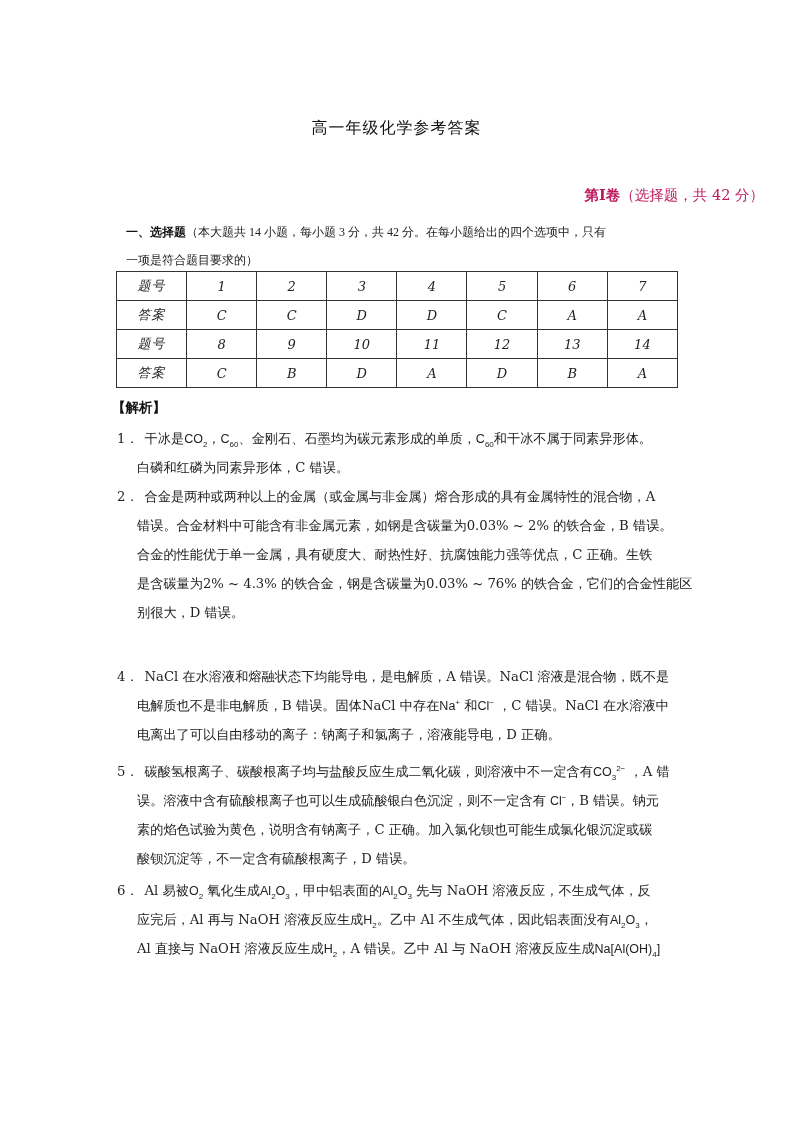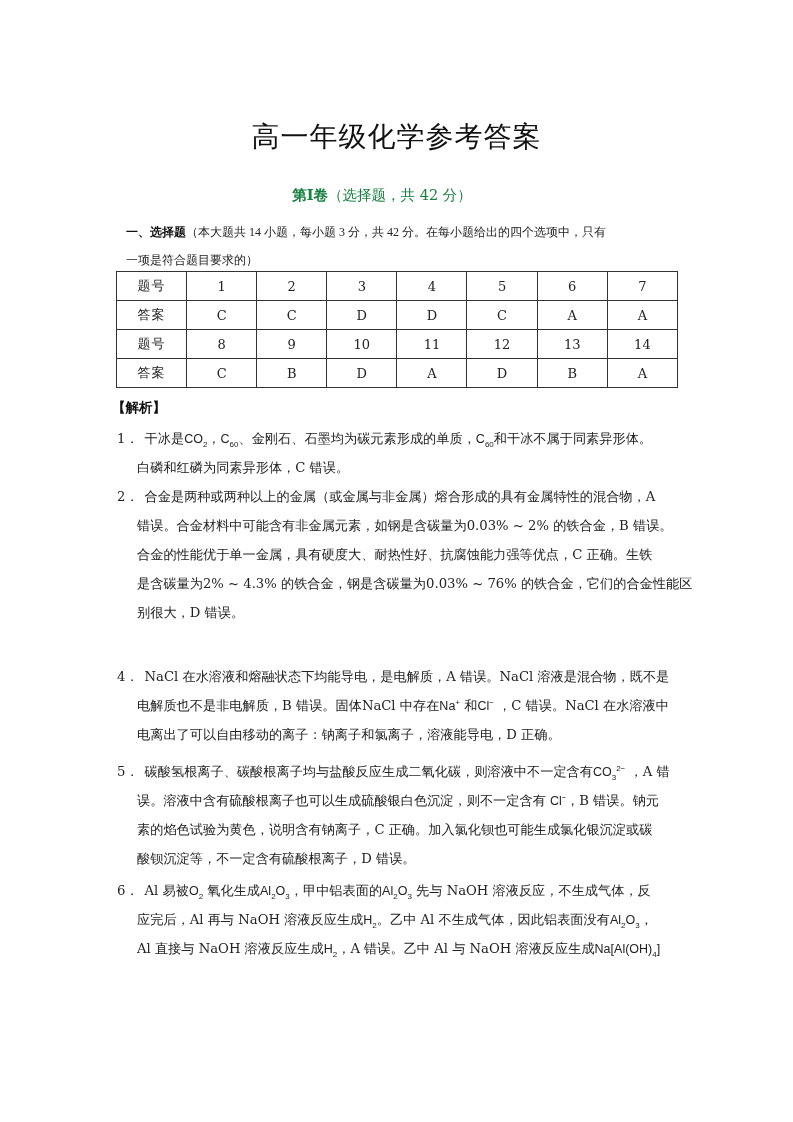--- a/index.html
+++ b/index.html
@@ -19,31 +19,31 @@
       position: absolute;
       left: 0; top: 0;
       width: 793px; height: 1122px;
     }
     .title {
       position: absolute;
       top: 118px;
       left: 0; width: 793px;
       text-align: center;
       font-family: "DejaVu Sans", "Liberation Sans", sans-serif;
-      font-size: 28px;
+      font-size: 16px;
       letter-spacing: 1px;
       color: #111;
     }
     .subtitle {
       position: absolute;
       top: 186px;
       left: 0; width: 764px;
-      text-align: center;
+      text-align: right;
       font-size: 14.5px;
-      color: #15803d;
+      color: #be185d;
     }
     .subtitle b { font-weight: bold; }
     .section-intro {
       position: absolute;
       left: 126px;
       top: 218px;
       width: 570px;
       font-size: 12px;
       line-height: 28px;
       color: #222;
@@ -61,20 +61,21 @@
     }
     table.answers td {
       border: 1px solid #333;
       height: 28px;
       text-align: center;
       padding: 0;
       width: 70px;
     }
     table.answers {
       border: 1.6px solid #222;
+      font-style: italic;
     }
     table.answers td.label {
       width: 70px;
       letter-spacing: 1px;
     }
     .jiexi {
       position: absolute;
       left: 112px;
       top: 399px;
       font-size: 13.5px;

